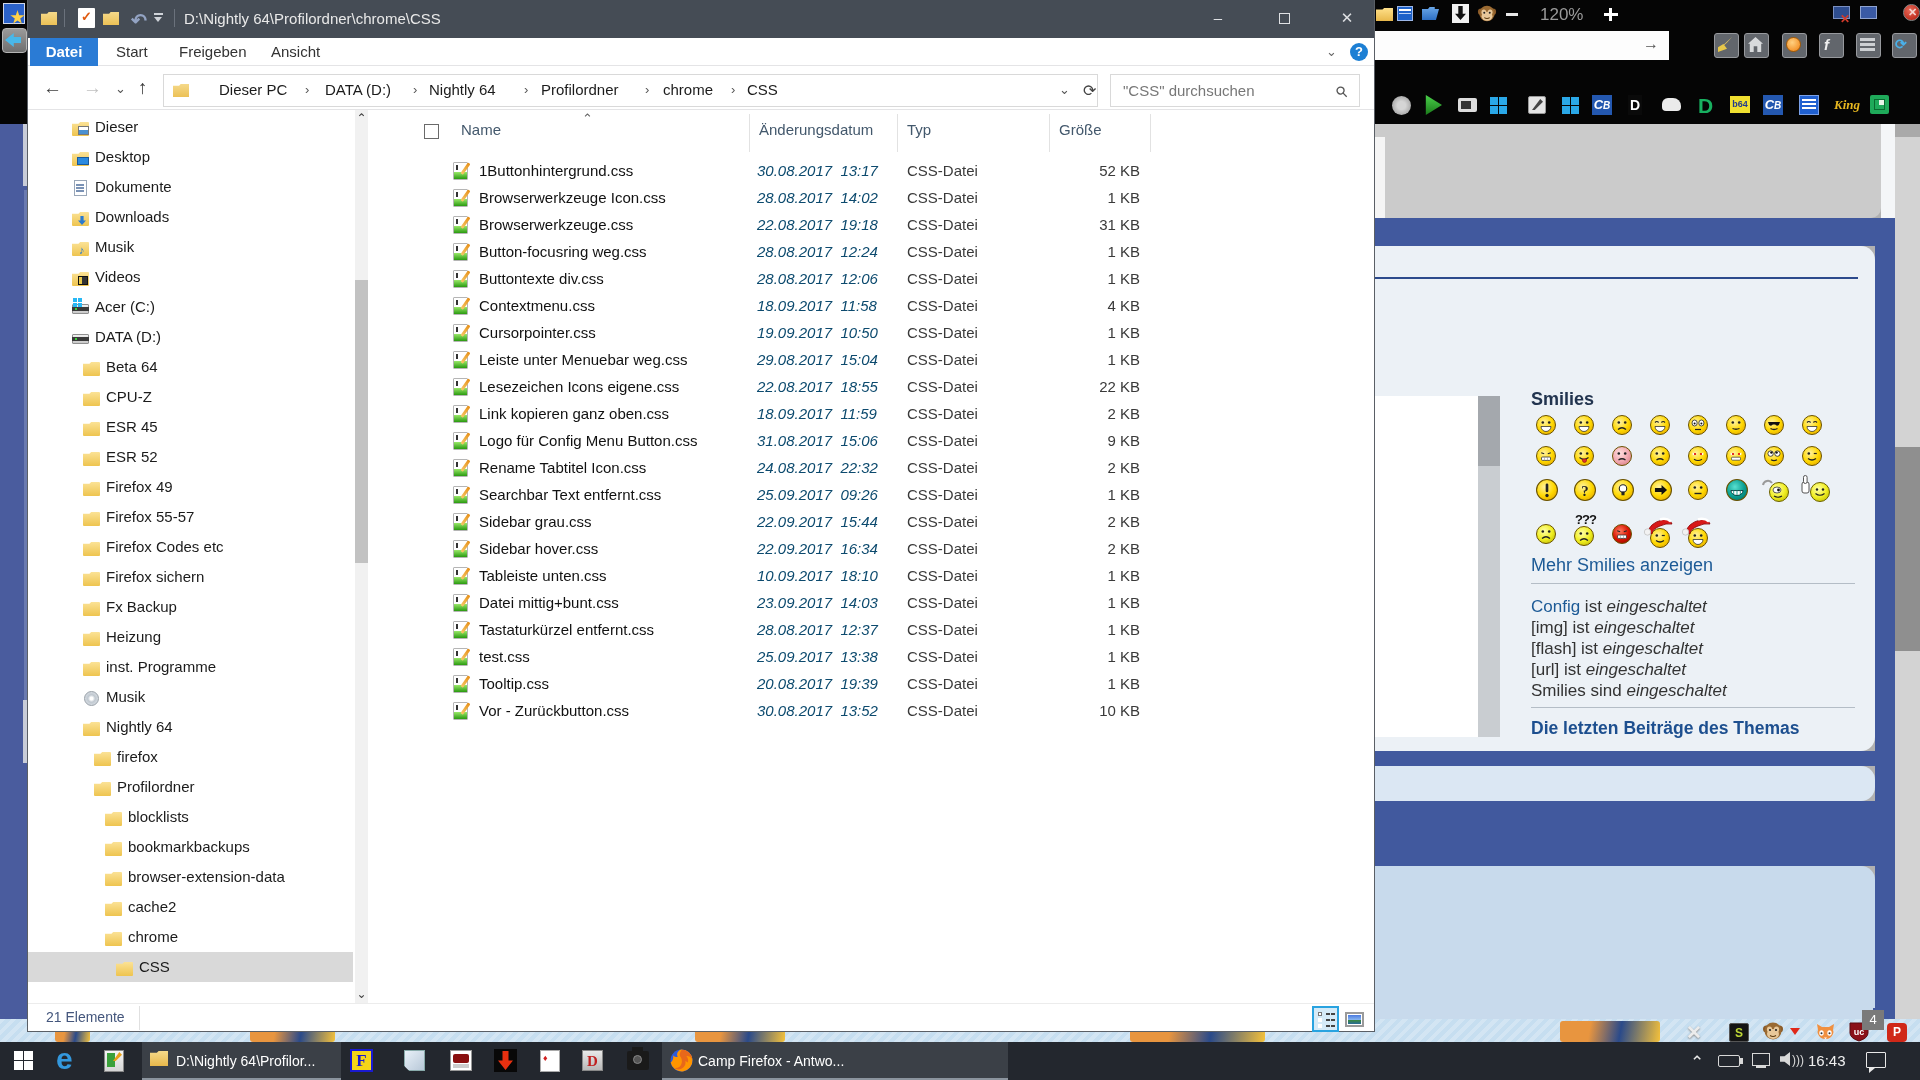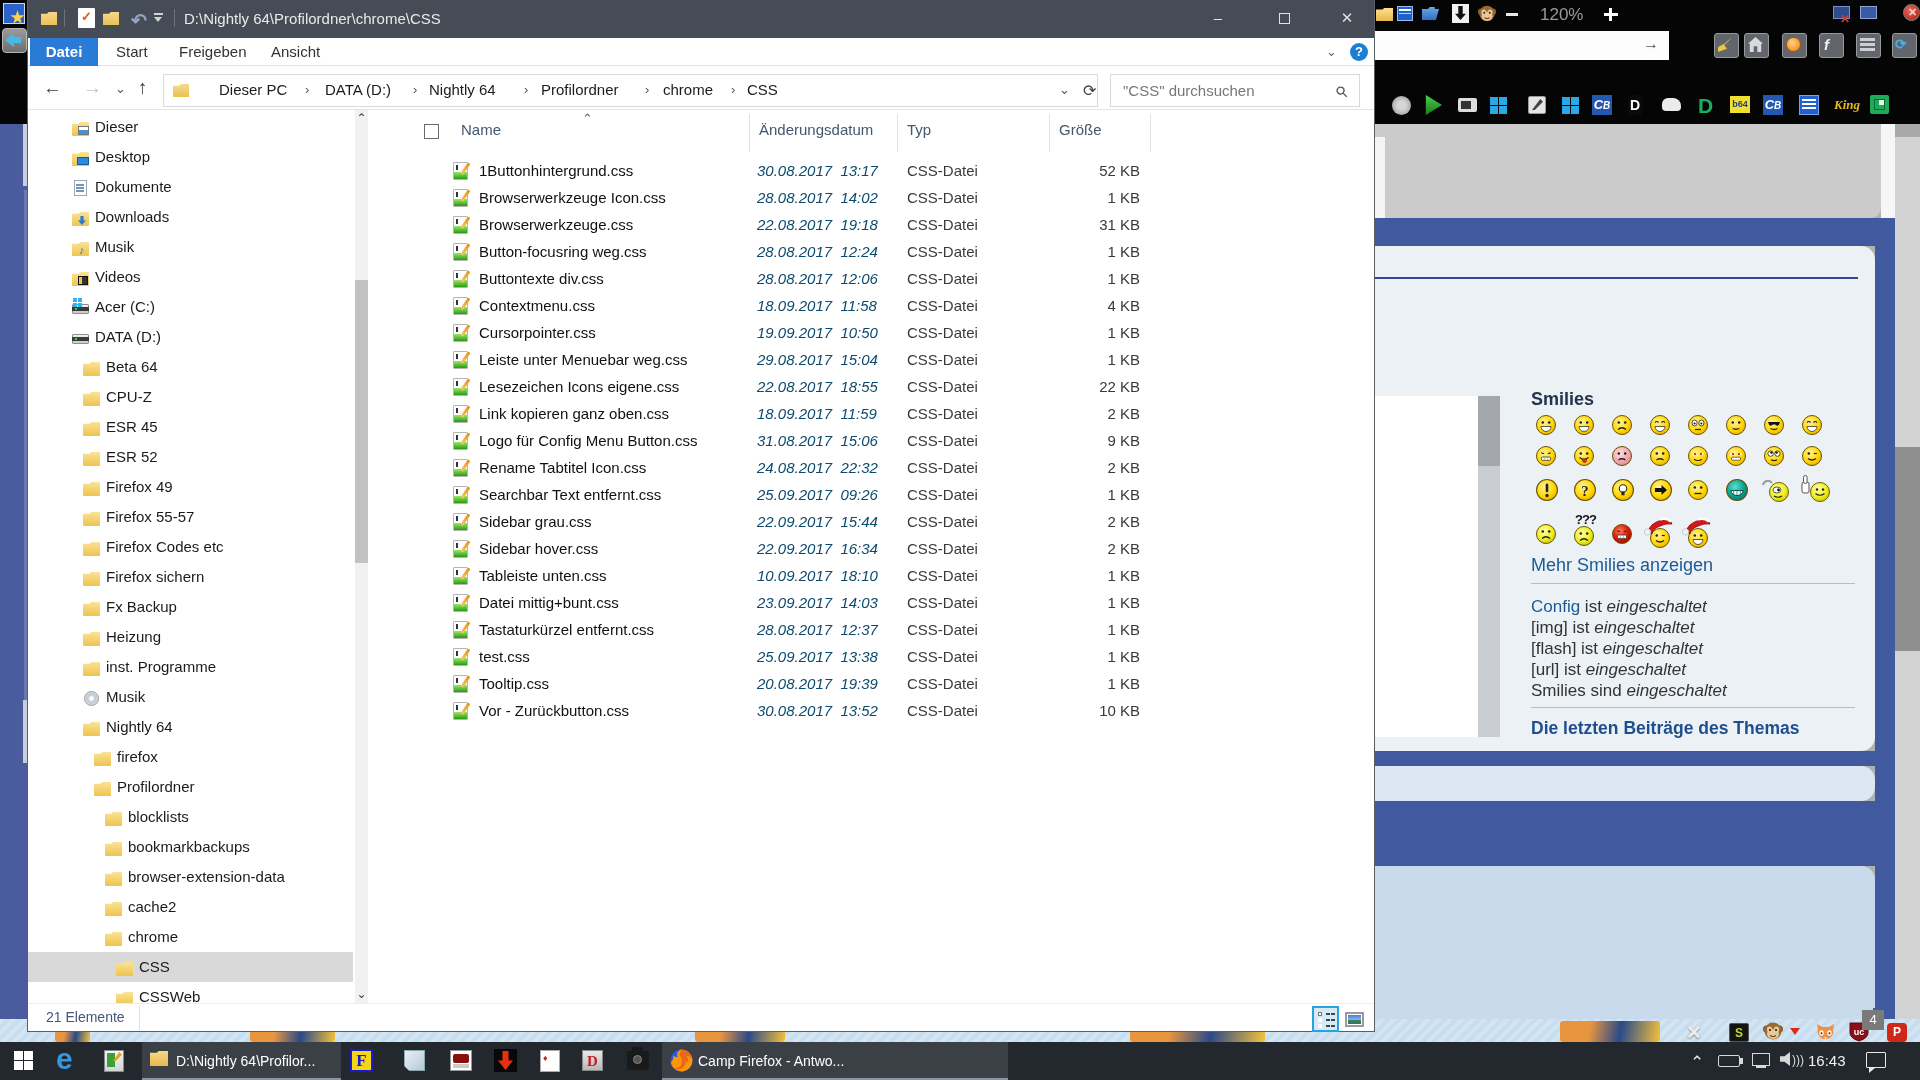--- a/index.html
+++ b/index.html
@@ -650,24 +650,20 @@
 <div class="txt" style="left:100px;">cache2</div>
 </div>
 <div class="trow abs" style="top:812px;">
 <div class="abs" style="left:77px;top:10px;width:17px;height:14px;background:linear-gradient(#fbe296,#eec44f);clip-path:polygon(0 12%,38% 12%,48% 0,100% 0,100% 100%,0 100%);border-radius:1px;"></div>
 <div class="txt" style="left:100px;">chrome</div>
 </div>
 <div class="trow abs sel" style="top:842px;">
 <div class="abs" style="left:88px;top:10px;width:17px;height:14px;background:linear-gradient(#fbe296,#eec44f);clip-path:polygon(0 12%,38% 12%,48% 0,100% 0,100% 100%,0 100%);border-radius:1px;"></div>
 <div class="txt" style="left:111px;">CSS</div>
 </div>
-<div class="trow abs" style="top:872px;">
-<div class="abs" style="left:88px;top:10px;width:17px;height:14px;background:linear-gradient(#fbe296,#eec44f);clip-path:polygon(0 12%,38% 12%,48% 0,100% 0,100% 100%,0 100%);border-radius:1px;"></div>
-<div class="txt" style="left:111px;">CSSWeb</div>
-</div>
 </div>
 <div id="sscroll" class="abs"></div>
 <div id="sthumb" class="abs"></div>
 <div class="sarrow abs" style="top:110px;">⌃</div>
 <div class="sarrow abs" style="top:986px;">⌄</div>
 <div id="flist" class="abs">
 <div id="lhead" class="abs">
 <div class="abs" style="left:34px;top:14px;width:15px;height:15px;border:1px solid #6a6a6a;background:#fff;"></div>
 <div class="hlbl abs" style="left:71px;">Name</div>
 <div class="abs" style="left:192px;top:1px;color:#666;font-size:13px;">⌃</div>

